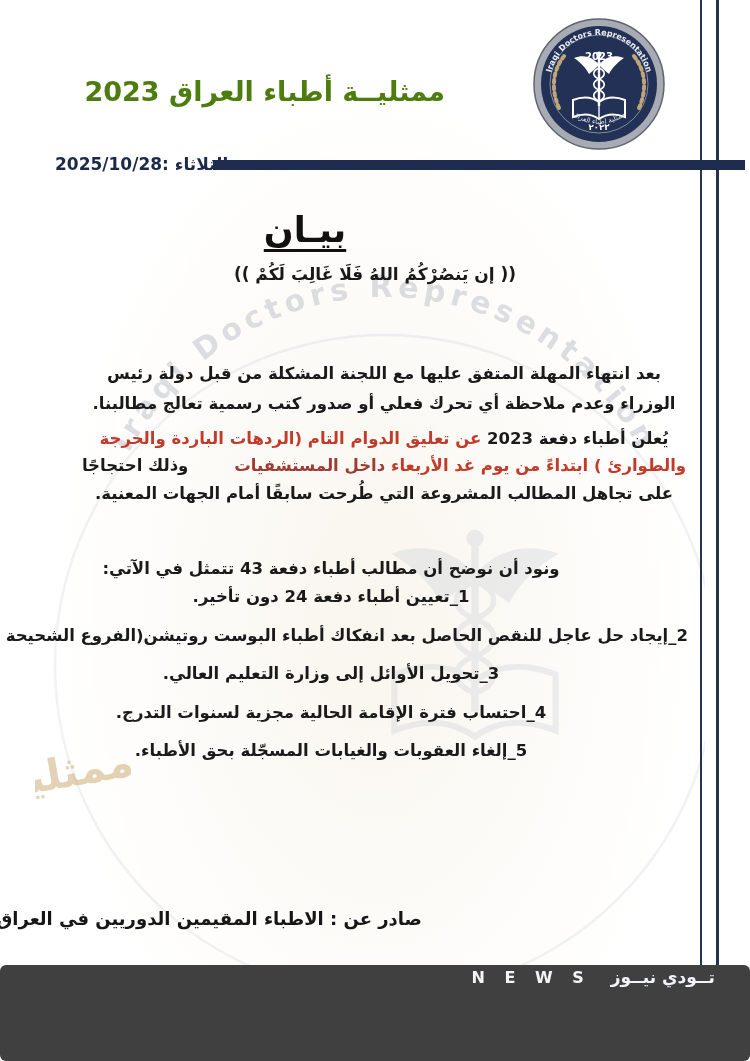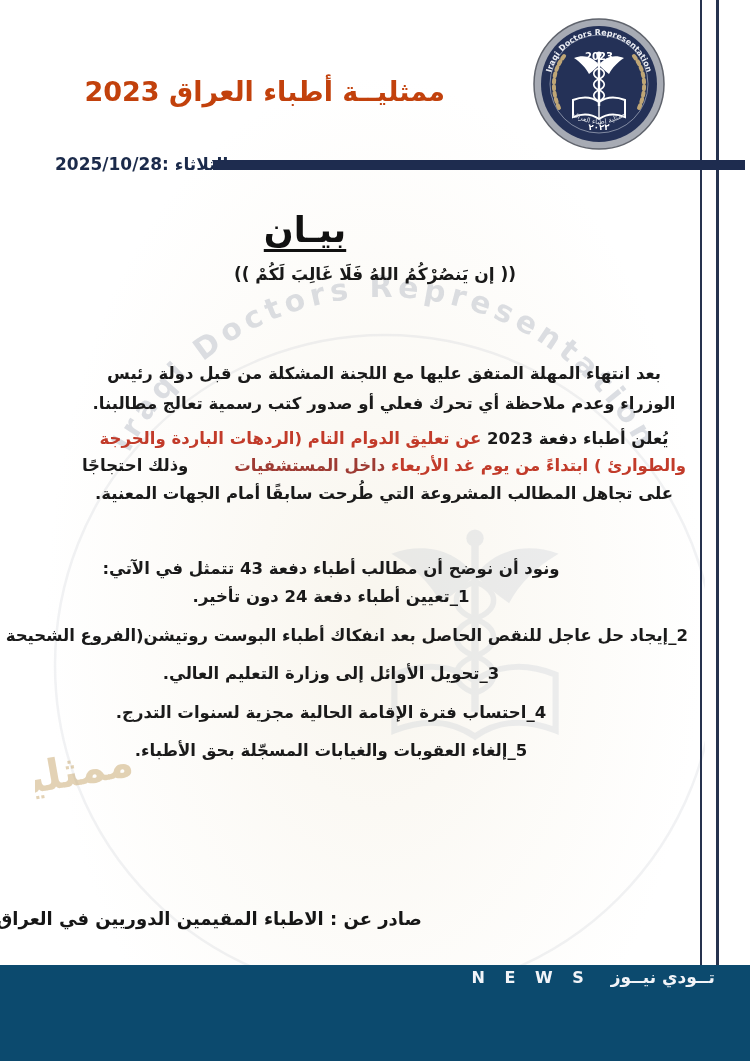--- a/index.html
+++ b/index.html
@@ -10,21 +10,21 @@
   .page::before{
     content:"";position:absolute;inset:0;z-index:0;
     background:radial-gradient(ellipse at 50% 58%, rgba(241,234,217,0.45) 0%, rgba(255,255,255,0) 62%);
   }
   .wm{position:absolute;left:35px;top:275px;z-index:0;pointer-events:none;}
   .vline{position:absolute;top:0;height:978px;background:#26334f;z-index:1;}
   .vline1{left:700px;width:2px;}
   .vline2{left:716px;width:3px;}
   .org-title{
     position:absolute;left:165px;top:58px;width:280px;z-index:2;
-    font-size:27px;font-weight:bold;color:#c2410c;text-align:center;direction:rtl;white-space:nowrap;
+    font-size:27px;font-weight:bold;color:#4d7c0f;text-align:center;direction:rtl;white-space:nowrap;
   }
   .logo{position:absolute;left:533px;top:18px;width:132px;height:132px;z-index:2;}
   .date-row{position:absolute;left:0;top:150px;width:750px;z-index:2;}
   .date-text{
     position:absolute;left:55px;top:4px;font-size:17px;font-weight:bold;color:#1b2a4a;
     direction:rtl;white-space:nowrap;
   }
   .date-bar{position:absolute;left:213px;top:10px;width:532px;height:10px;background:#1e2c4f;}
   .stmt-title{
     position:absolute;left:0;top:210px;width:610px;text-align:center;z-index:2;
@@ -46,21 +46,21 @@
   .demands-intro{top:542px;padding-right:106px;width:502px;}
   .demands{top:578px;}
   .demands .demand-item{padding-right:106px;line-height:38.5px;white-space:nowrap;}
   .demands .demand-item:nth-child(2){padding-right:0;}
   .closing{top:805px;line-height:35px;}
   .signature{
     position:absolute;left:60px;top:908px;width:362px;z-index:2;direction:rtl;text-align:right;
     font-size:18px;font-weight:bold;color:#161616;white-space:nowrap;
   }
   .bottom-bar{
-    position:absolute;left:0;top:965px;width:750px;height:96px;background:#0c4a6e;z-index:3;
+    position:absolute;left:0;top:965px;width:750px;height:96px;background:#404040;z-index:3;border-radius:6px;
   }
   .bottom-bar .brand{
     position:absolute;right:35px;top:2px;direction:rtl;color:#f2f4f8;font-weight:bold;
     font-size:17px;white-space:nowrap;
   }
   .bottom-bar .brand .latin{letter-spacing:7px;font-size:16px;margin-right:14px;direction:ltr;display:inline-block;}
 </style>
 </head>
 <body>
 

